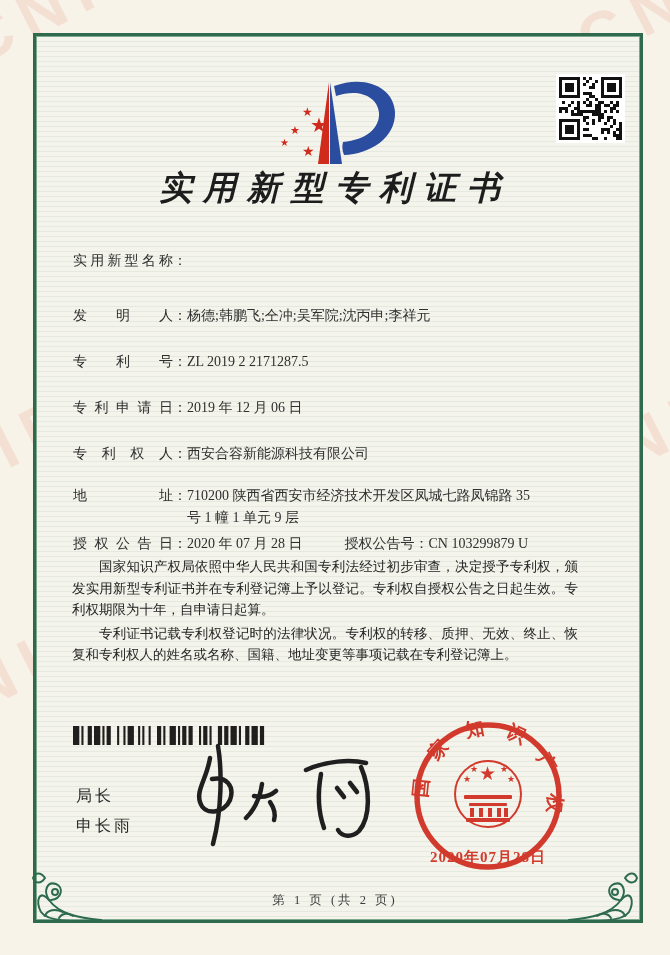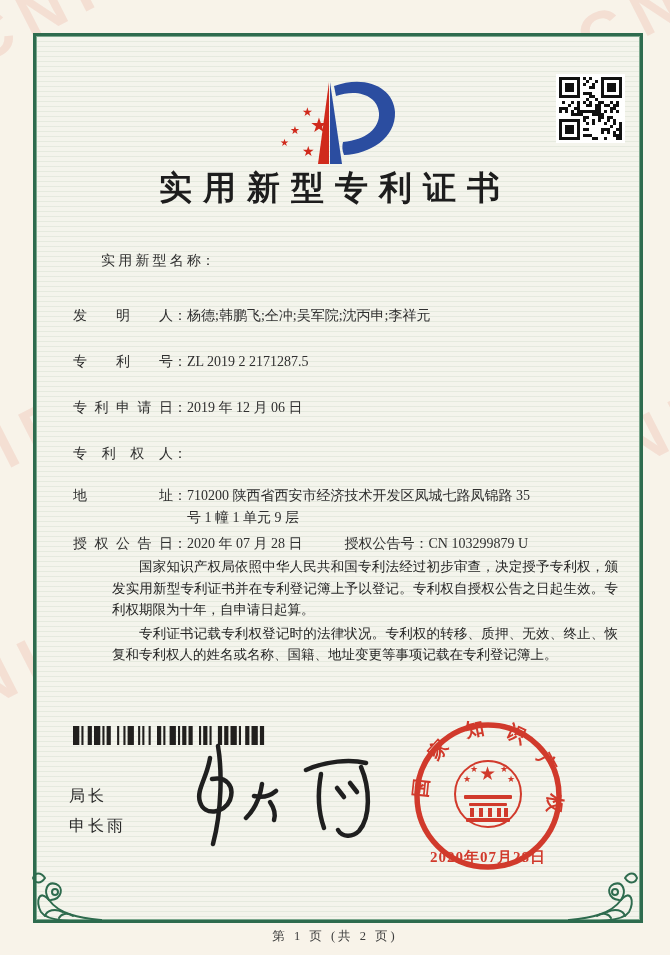--- a/index.html
+++ b/index.html
@@ -25,37 +25,37 @@
            repeating-linear-gradient(180deg,rgba(150,180,150,0.16) 0 1px,rgba(0,0,0,0) 1px 5px),
            #f4f4ec;}
   .corner{position:absolute;z-index:3;}
   .corner-br{right:31px;bottom:29px;}
   .corner-bl{left:31px;bottom:29px;transform:scaleX(-1);}
   .content{position:absolute;inset:0;z-index:4;color:#2f2f2f;}
   .cert-no{position:absolute;left:73px;top:74px;font-size:15px;letter-spacing:2px;color:#3a3a3a;}
   .logo{position:absolute;left:254px;top:74px;}
   .qr{position:absolute;left:556px;top:74px;background:#fff;padding:3px;}
   .title{position:absolute;left:0;right:0;top:166px;text-align:center;
-         font-size:33px;font-weight:bold;letter-spacing:11px;color:#1d1d1d;}
+         font-size:33px;font-weight:bold;letter-spacing:11px;color:#1d1d1d;font-style:italic;}
   .fields{position:absolute;left:73px;top:250px;width:505px;font-size:14px;}
   .frow{display:flex;line-height:22px;}
-  .mb-big{margin-bottom:33px;margin-left:28px;} .mb{margin-bottom:20px;margin-top:24px;} .mb-s{margin-bottom:4px;}
+  .mb-big{margin-bottom:33px;} .mb{margin-bottom:20px;margin-top:24px;} .mb-s{margin-bottom:4px;}
   .flabel{display:inline-block;width:100px;text-align:justify;text-align-last:justify;flex:0 0 100px;}
   .fcolon{flex:0 0 14px;}
   .fvalue{flex:1;white-space:pre-line;}
   .grant-group2{margin-left:42px;display:flex;justify-content:space-between;}
   .paras{position:absolute;left:72px;top:556px;width:506px;font-size:13.5px;
-         line-height:21.5px;text-align:justify;color:#252525;margin-left:40px;}
+         line-height:21.5px;text-align:justify;color:#252525;}
   .paras p{margin:0;text-indent:2em;}
   .paras p + p{margin-top:2px;}
   .barcode{position:absolute;left:73px;top:726px;}
-  .signer{position:absolute;left:69px;top:781px;font-size:16px;letter-spacing:3px;color:#2a2a2a;line-height:30px;}
+  .signer{position:absolute;left:76px;top:781px;font-size:16px;letter-spacing:3px;color:#2a2a2a;line-height:30px;}
   .sig{position:absolute;left:158px;top:738px;}
   .seal{position:absolute;left:400px;top:710px;opacity:0.92;}
-  .footer{position:absolute;left:0;right:0;top:928px;text-align:center;
+  .footer{position:absolute;left:0;right:0;top:892px;text-align:center;
           font-size:12.5px;letter-spacing:3px;color:#3c3c3c;}
 </style>
 </head>
 <body>
 
 <div class="page">
 
   <div class="wm wm1">CNIPA</div>
   <div class="wm wm2">CNIPA</div>
   <div class="wm wm3">CNIPA</div>
@@ -239,20 +239,21 @@
           <span class="fvalue">ZL 2019 2 2171287.5</span>
       </div>
       <div class="frow mb">
         <span class="flabel">专利申请日</span>
           <span class="fcolon">：</span>
           <span class="fvalue">2019 年 12 月 06 日</span>
       </div>
       <div class="frow mb">
         <span class="flabel">专利权人</span>
           <span class="fcolon">：</span>
+          <span class="fvalue">西安合容新能源科技有限公司</span>
       </div>
       <div class="frow mb-s">
         <span class="flabel">地址</span>
           <span class="fcolon">：</span>
           <span class="fvalue">710200 陕西省西安市经济技术开发区凤城七路凤锦路 35
 号 1 幢 1 单元 9 层</span>
       </div>
       <div class="frow">
         <span class="flabel">授权公告日</span>
           <span class="fcolon">：</span>

